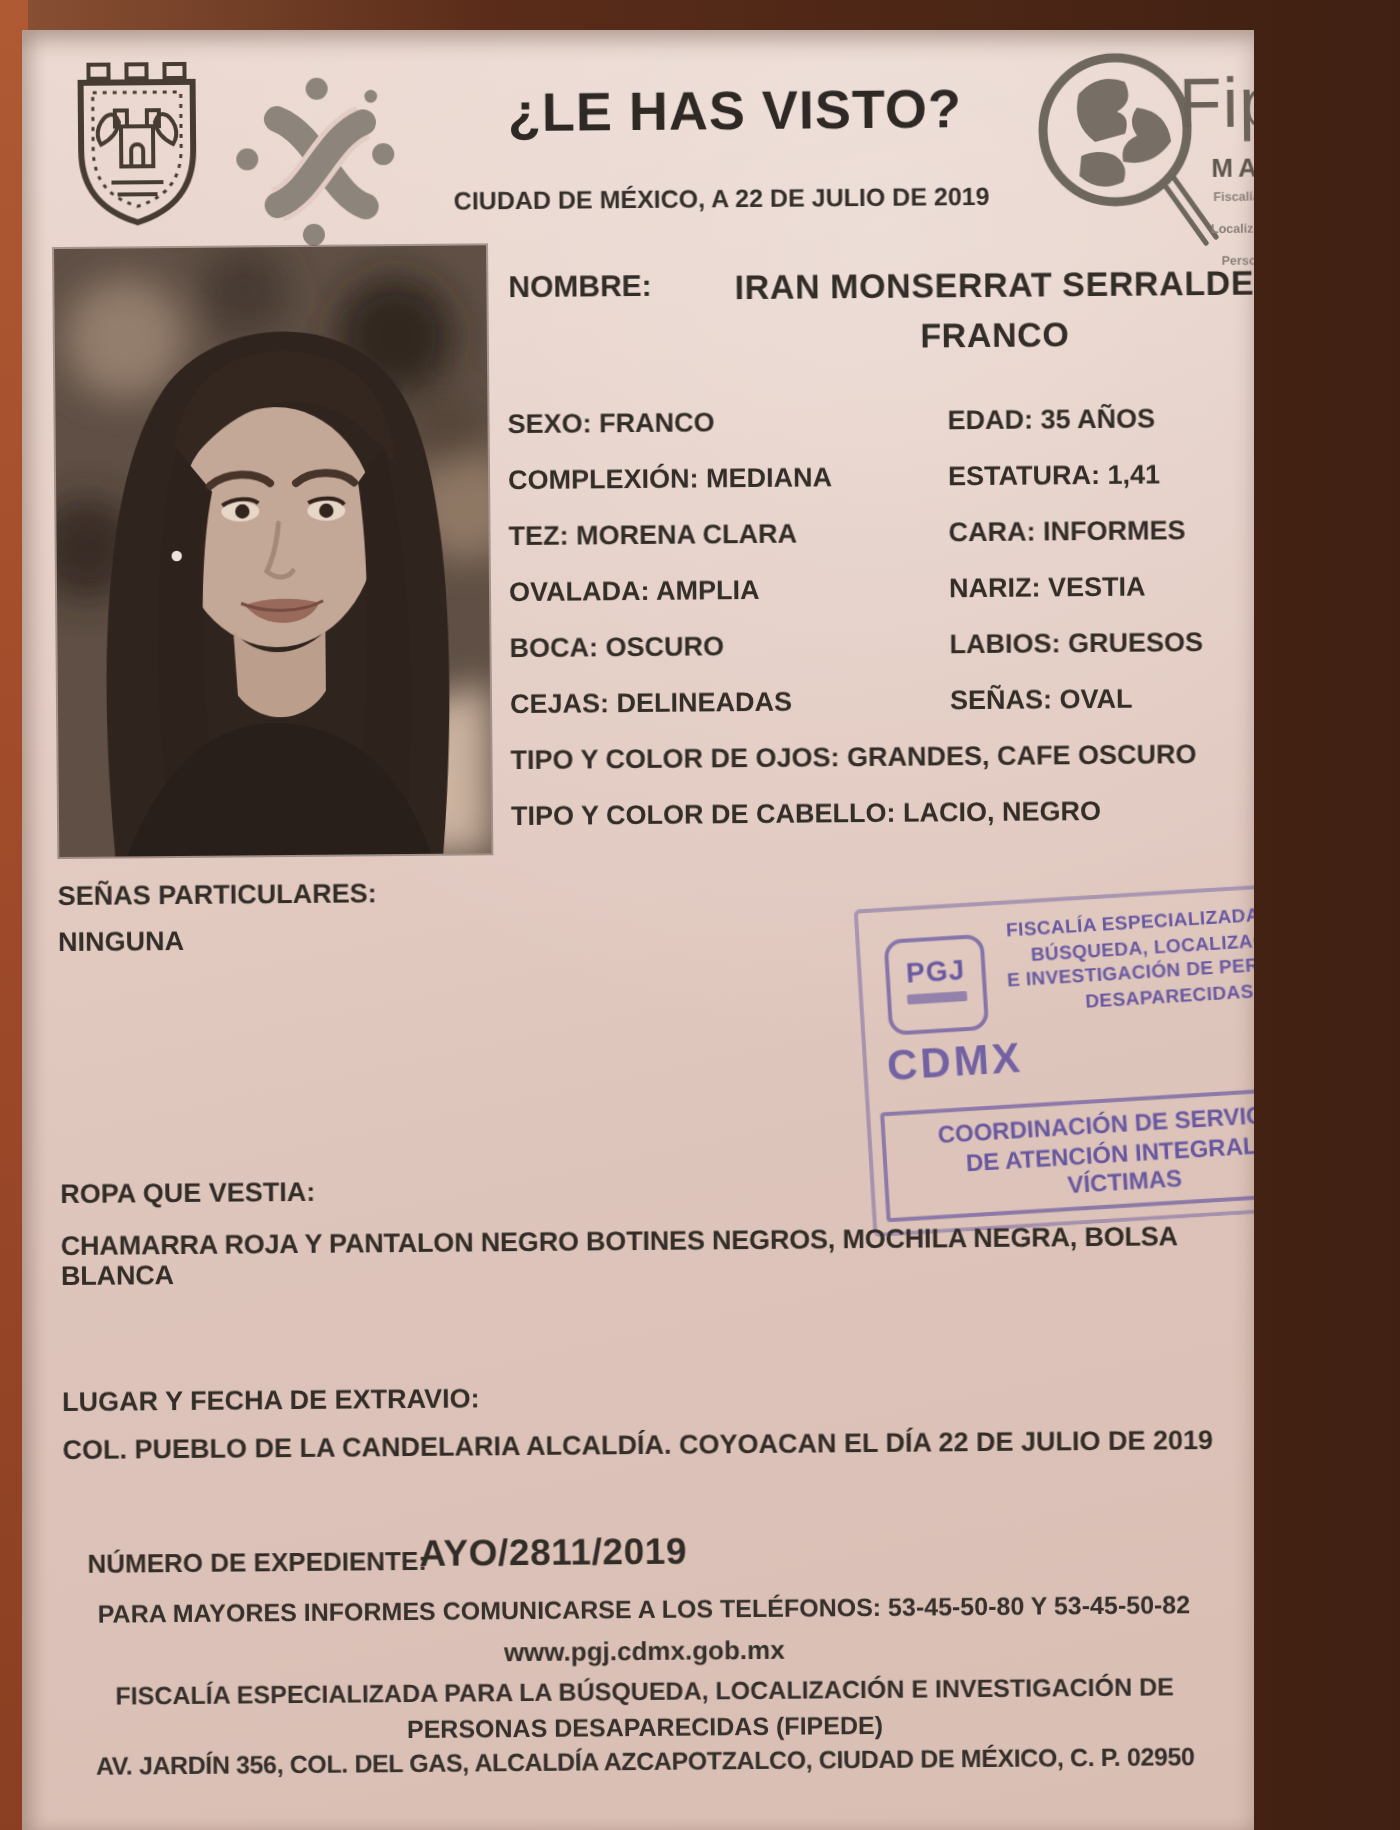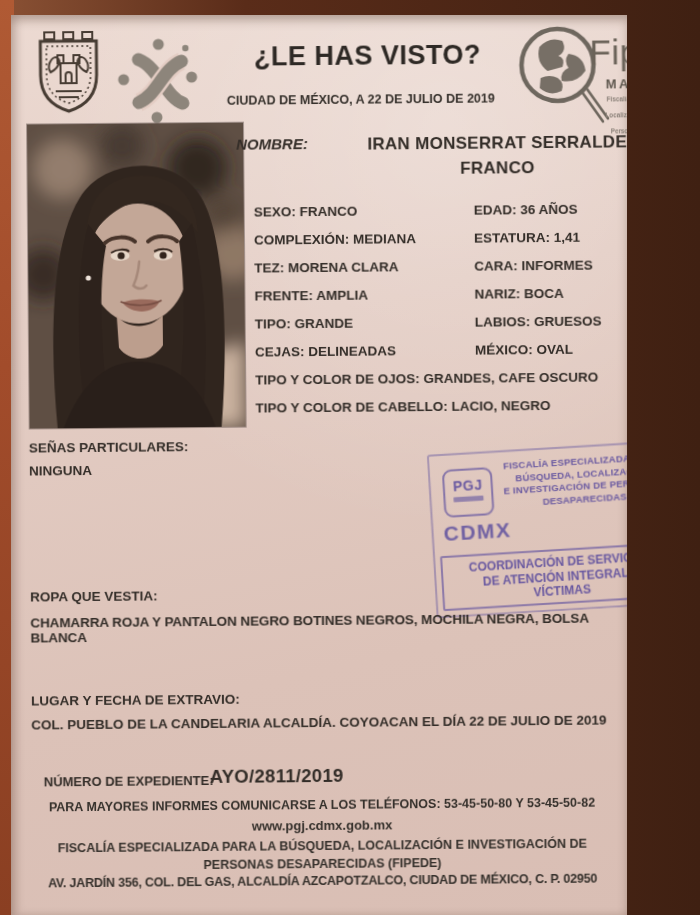--- a/index.html
+++ b/index.html
@@ -37,21 +37,21 @@
   .fipede .sub{position:absolute;left:100px;top:58px;font-size:13px;letter-spacing:2.5px;color:#5f584f;}
   .fipede .taglines{position:absolute;left:96px;top:77px;width:92px;text-align:center;
     font-size:6.3px;line-height:8px;color:#8a8078;font-weight:bold;}
 
   
   .photo{position:absolute;left:19px;top:107px;width:216px;height:304px;
     box-shadow:0 0 0 1px rgba(40,30,25,0.35);}
   .photo svg{display:block;}
 
   
-  .name-label{position:absolute;left:228px;top:120px;font-size:15px;font-style:italic;}
+  .name-label{position:absolute;left:246px;top:120px;font-size:15px;}
   .name-value{position:absolute;left:330px;top:117px;width:318px;text-align:center;
     font-size:17px;line-height:25px;letter-spacing:0.3px;}
   .attr-rows{position:absolute;left:245px;top:189px;width:440px;font-size:13.5px;}
   .attr-row{height:28px;position:relative;}
   .attr-row .right{position:absolute;left:220px;top:0;}
   .full-row{height:28px;}
 
   .senas{position:absolute;left:18px;top:419px;font-size:13.5px;line-height:23px;}
 
   
@@ -194,41 +194,41 @@
 
     <div class="name-label">NOMBRE:</div>
     <div class="name-value">
       <div>IRAN MONSERRAT SERRALDE</div>
       <div>FRANCO</div>
     </div>
 
     <div class="attr-rows">
       <div class="attr-row">
         <span>SEXO: FRANCO</span>
-        <span class="right">EDAD: 36 AÑOS</span>
+        <span class="right">EDAD: 35 AÑOS</span>
       </div>
       <div class="attr-row">
         <span>COMPLEXIÓN:  MEDIANA</span>
         <span class="right">ESTATURA: 1,41</span>
       </div>
       <div class="attr-row">
         <span>TEZ: MORENA CLARA</span>
         <span class="right">CARA: INFORMES</span>
       </div>
       <div class="attr-row">
-        <span>FRENTE: AMPLIA</span>
-        <span class="right">NARIZ: BOCA</span>
-      </div>
-      <div class="attr-row">
-        <span>TIPO: GRANDE</span>
+        <span>OVALADA: AMPLIA</span>
+        <span class="right">NARIZ: VESTIA</span>
+      </div>
+      <div class="attr-row">
+        <span>BOCA: OSCURO</span>
         <span class="right">LABIOS: GRUESOS</span>
       </div>
       <div class="attr-row">
         <span>CEJAS: DELINEADAS</span>
-        <span class="right">MÉXICO: OVAL</span>
+        <span class="right">SEÑAS: OVAL</span>
       </div>
       <div class="full-row">TIPO Y COLOR DE OJOS: GRANDES, CAFE OSCURO</div>
       <div class="full-row">TIPO Y COLOR DE CABELLO: LACIO, NEGRO</div>
     </div>
 
     <div class="senas">
       <div>SEÑAS PARTICULARES:</div>
       <div>NINGUNA</div>
     </div>
 

